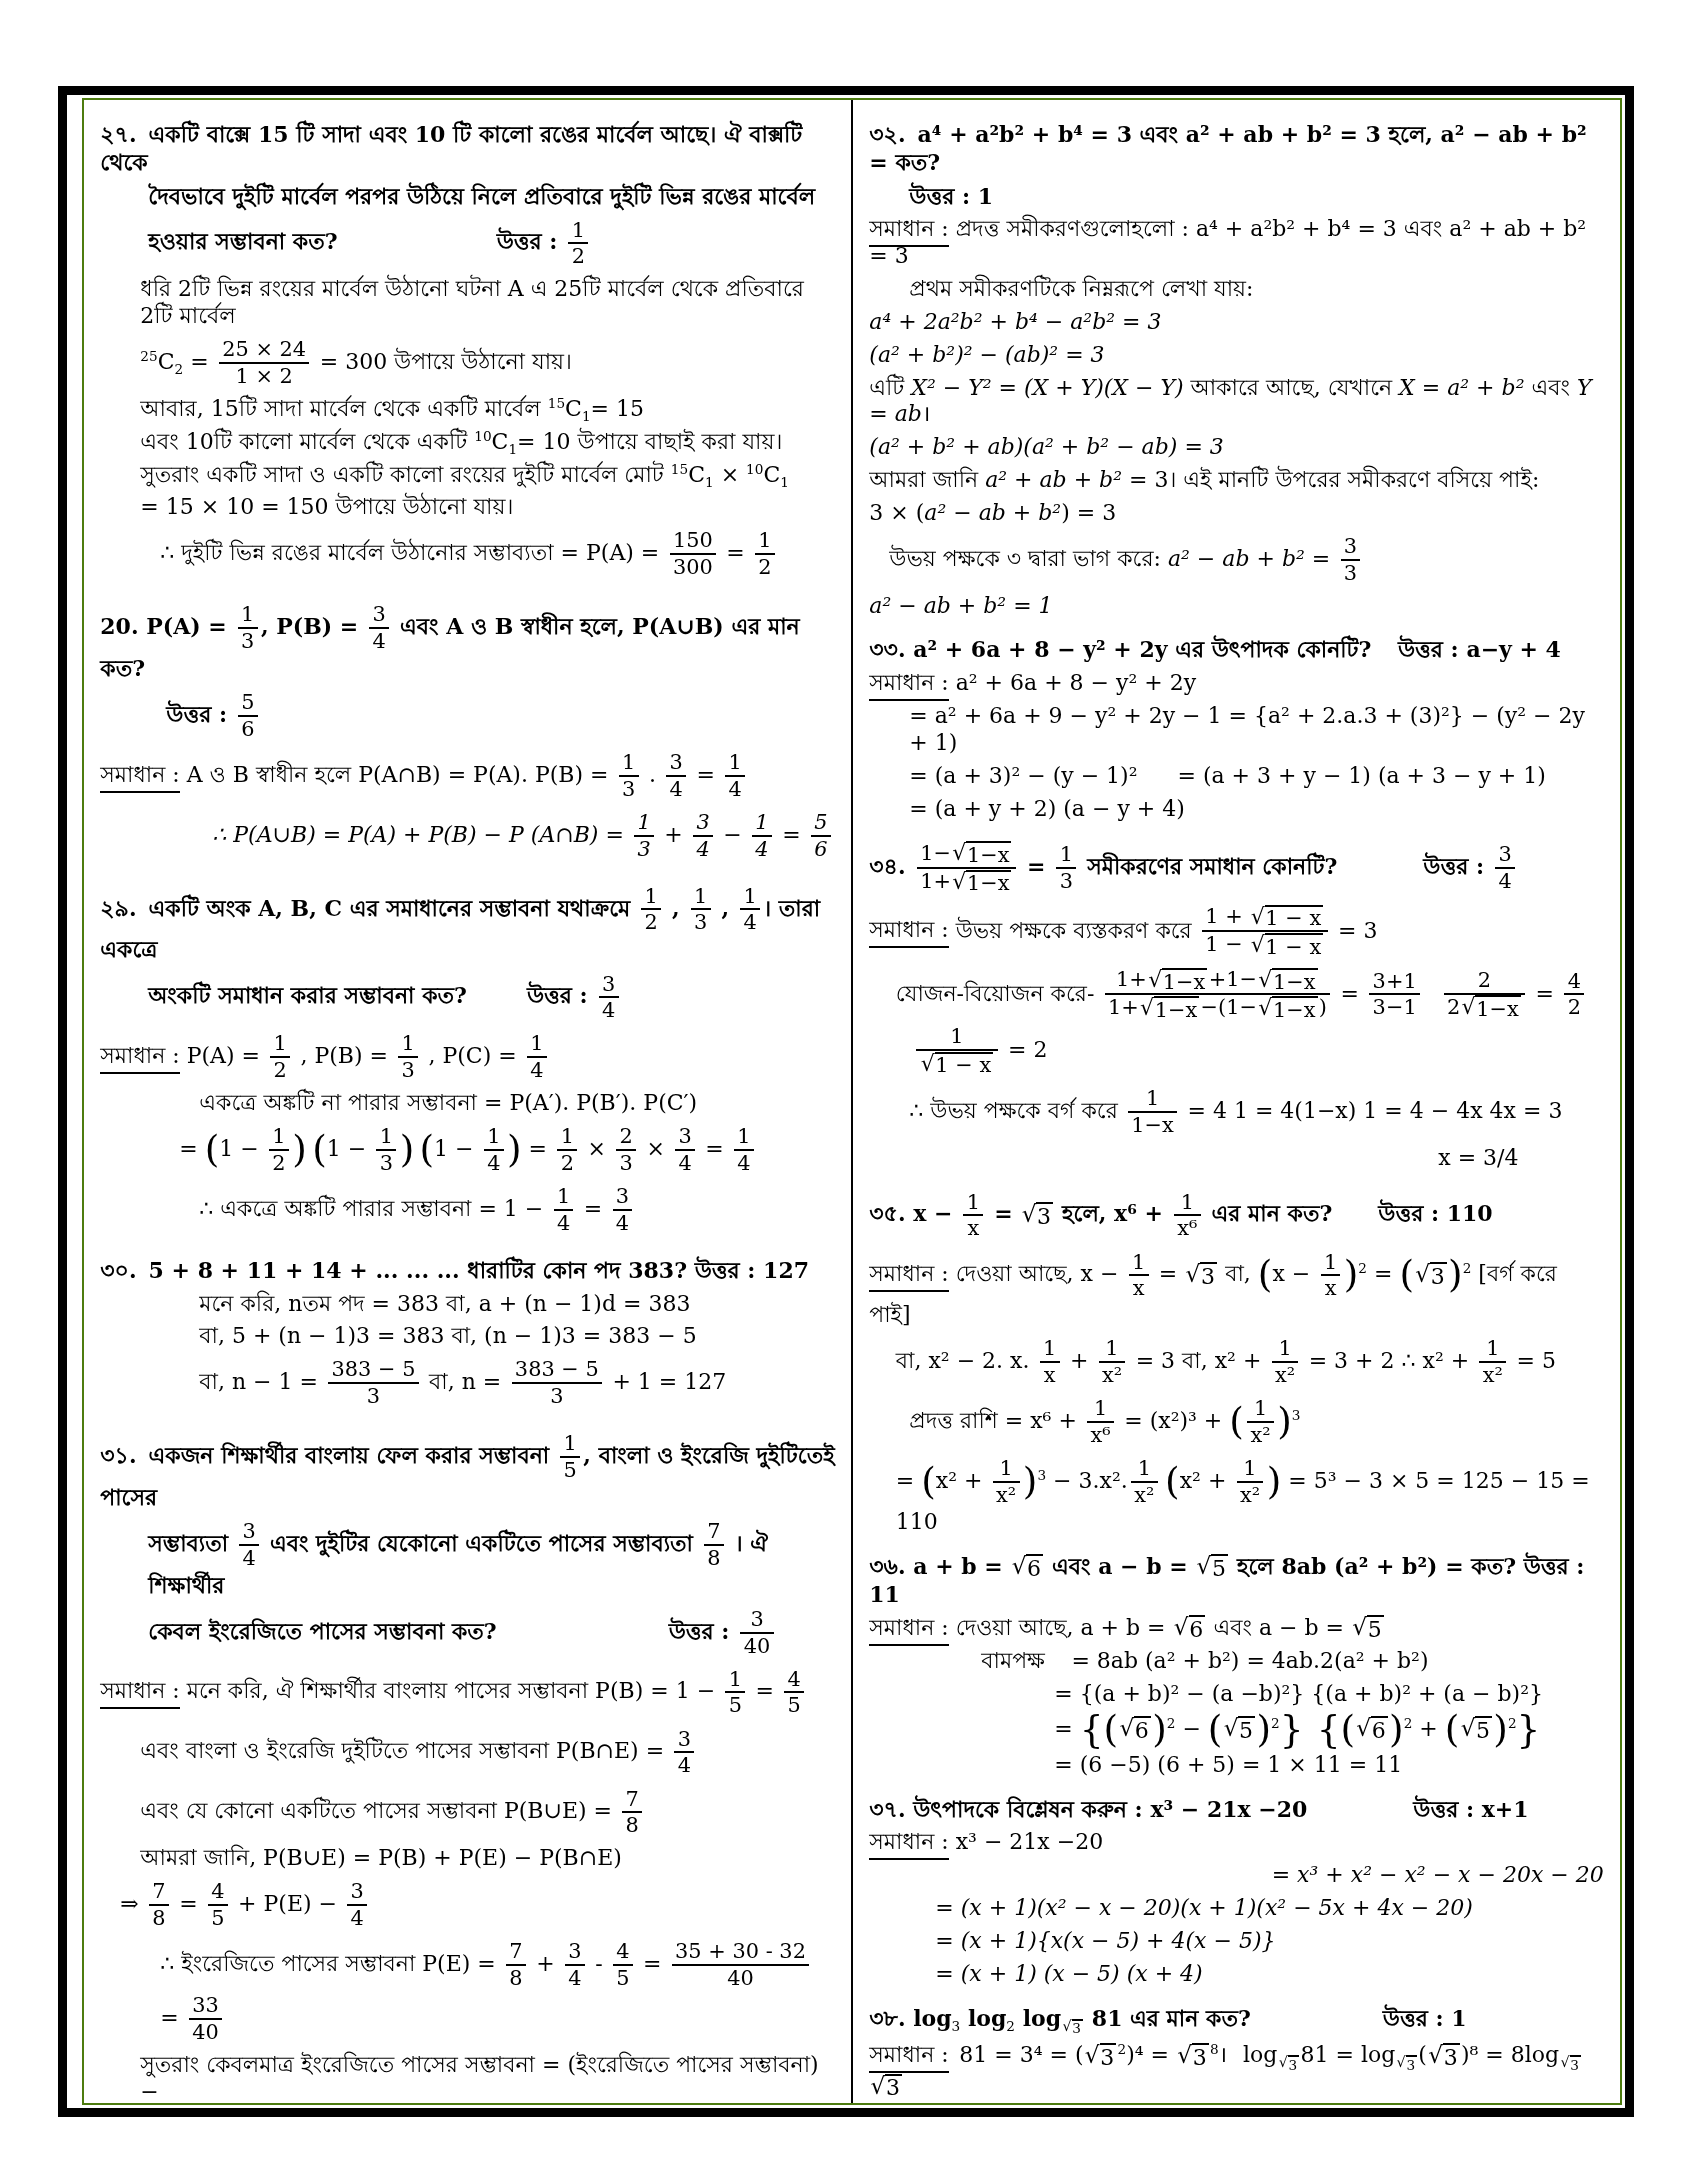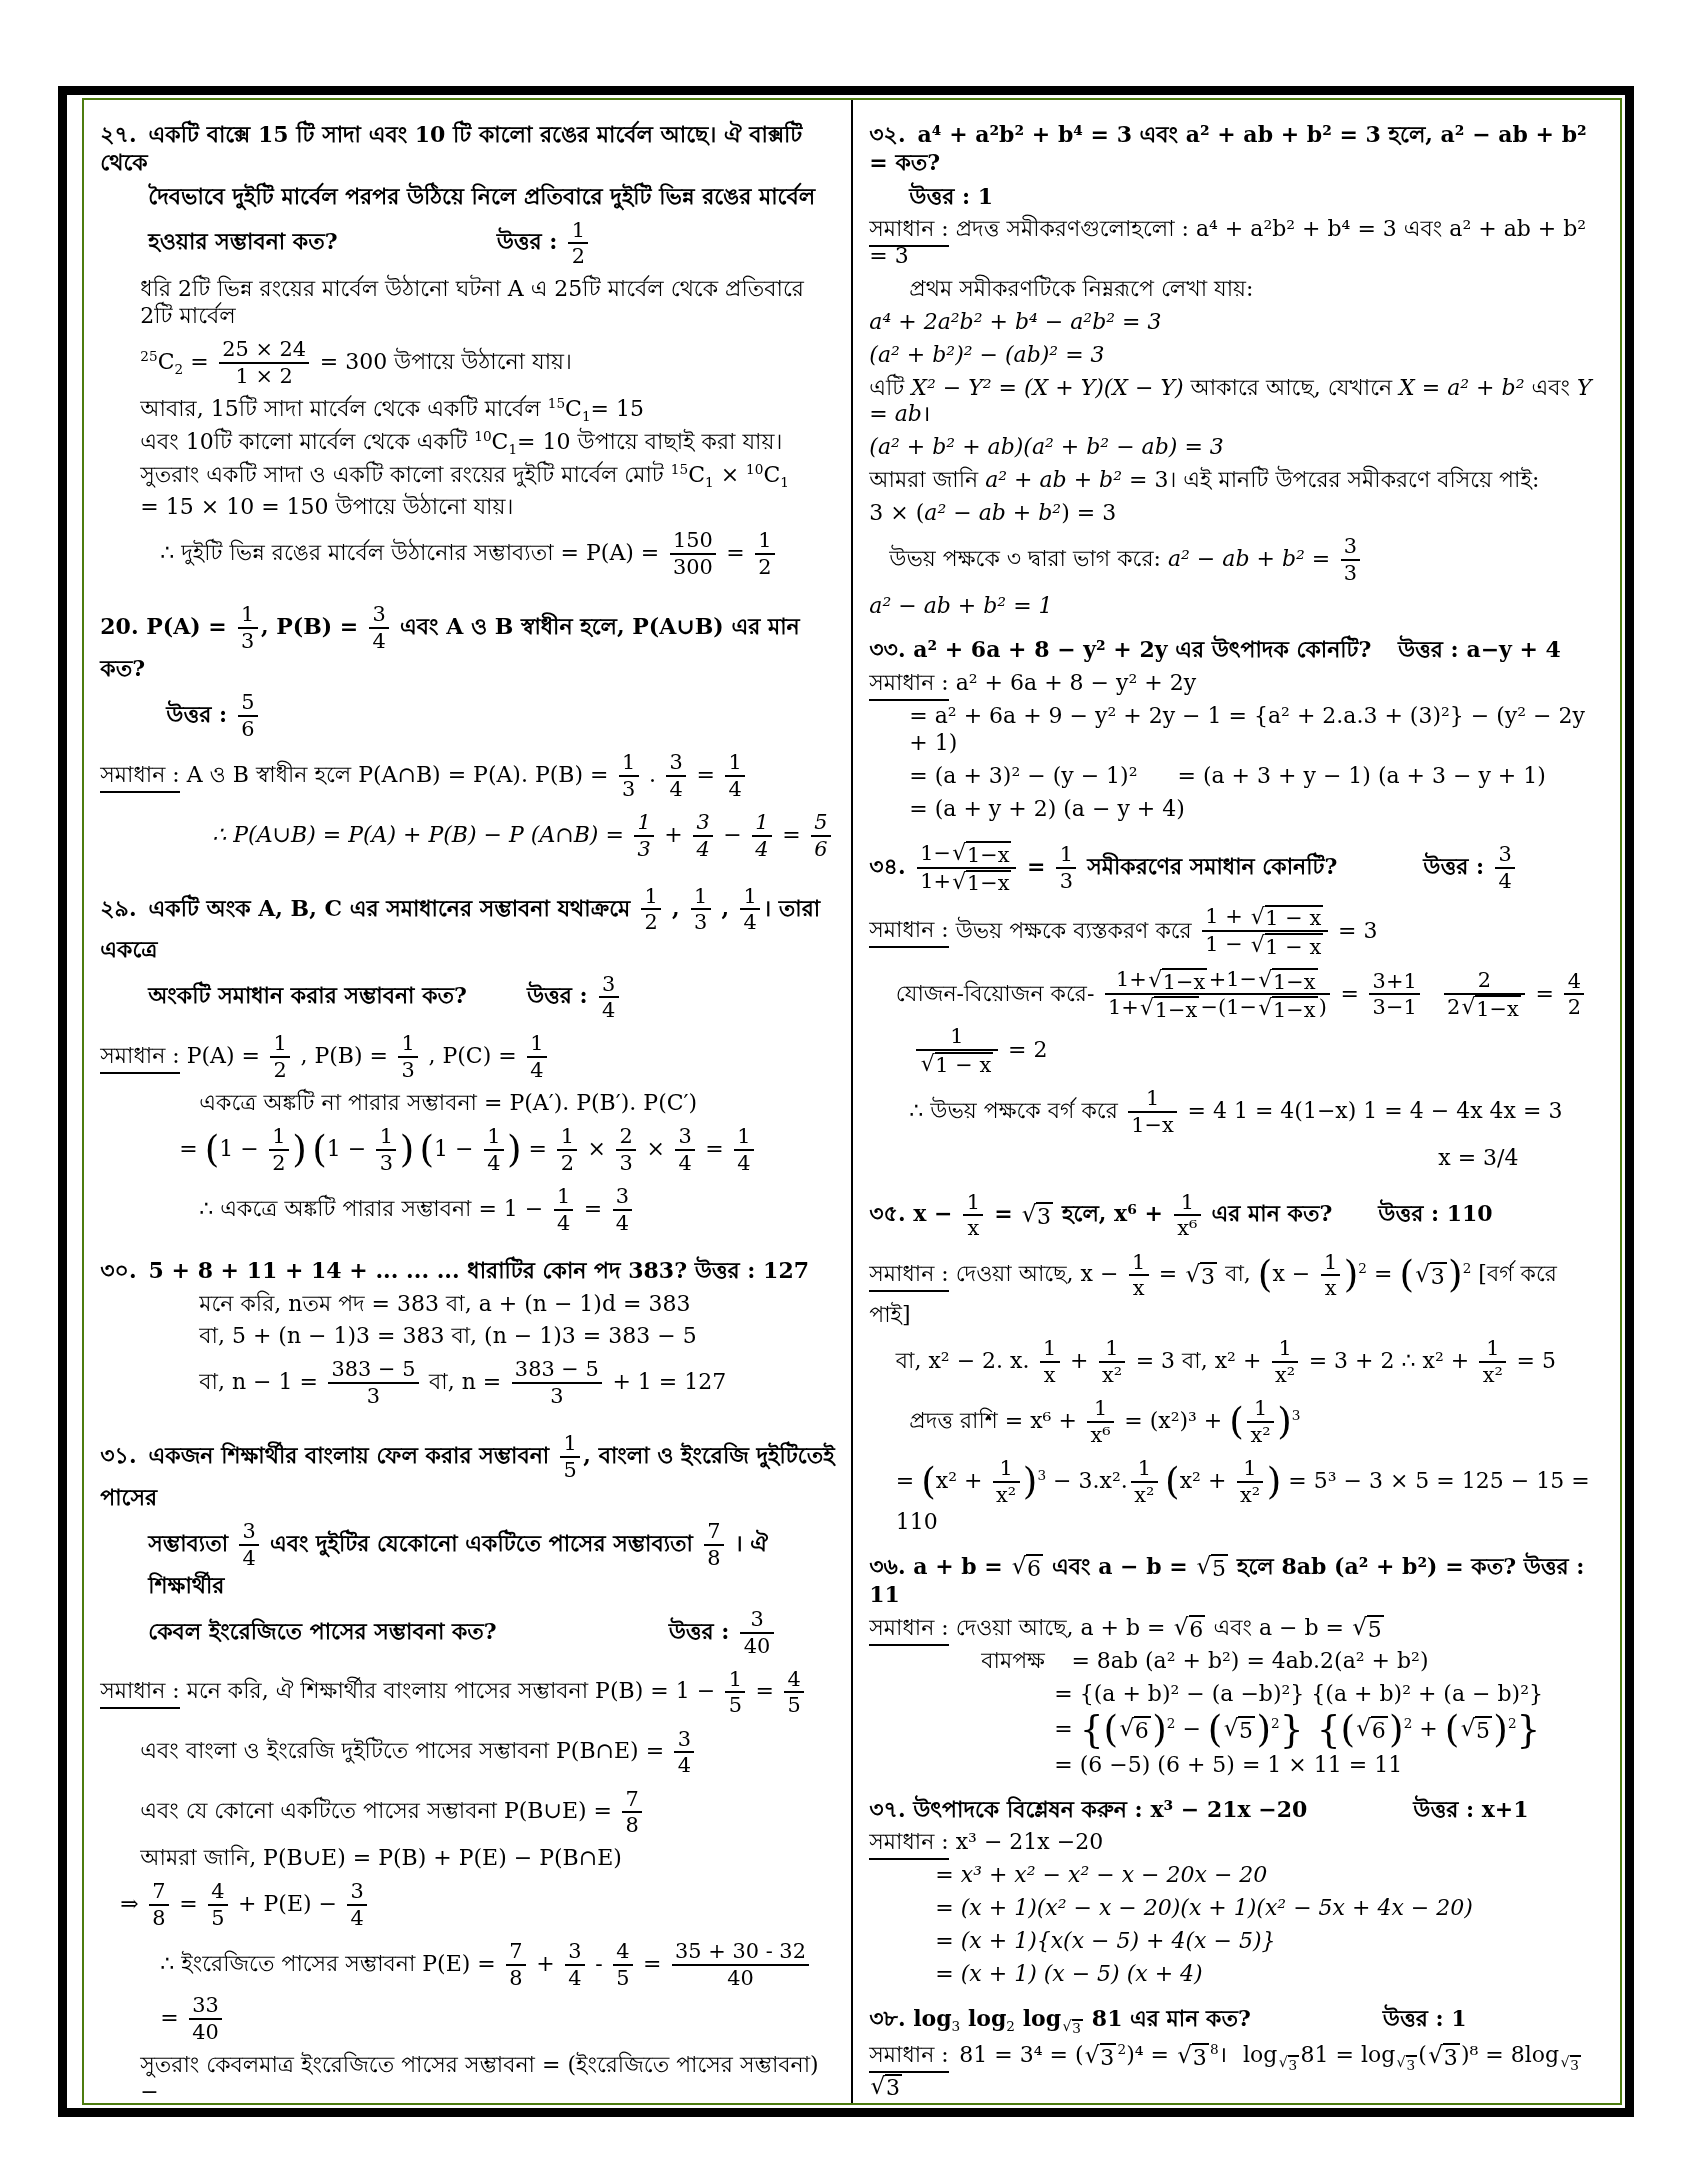--- a/index.html
+++ b/index.html
@@ -380,21 +380,21 @@
             </span><span class="bg">)</span><span class="sup">2</span><span class="bg">}</span><span class="sp" style="width: 13.2px;"></span><span class="bg">{</span><span class="bg">(</span><span class="sq">
               <span class="rad">√</span>
               <span class="vin">6</span>
             </span><span class="bg">)</span><span class="sup">2</span> + <span class="bg">(</span><span class="sq">
               <span class="rad">√</span>
               <span class="vin">5</span>
             </span><span class="bg">)</span><span class="sup">2</span><span class="bg">}</span></div>
           <div class="line" style="margin-left: 185px;">= (6 −5) (6 + 5)   = 1 × 11 = 11</div>
           <div class="line" style="margin-top: 17px;"><span class="b">৩৭.  উৎপাদকে বিশ্লেষন করুন : x³ − 21x −20</span><span class="sp" style="width: 106px;"></span><span class="b">উত্তর : x+1</span></div>
           <div class="line"><span class="bu">সমাধান :</span> x³ − 21x −20</div>
-          <div class="line" style="margin-left: 66px;"><span class="i">= x³ + x² − x² − x − 20x − 20</span></div>
+          <div class="line" style="margin-left: 66px; text-align: right;"><span class="i">= x³ + x² − x² − x − 20x − 20</span></div>
           <div class="line" style="margin-left: 66px;"><span class="i">= (x + 1)(x² − x − 20)(x + 1)(x² − 5x + 4x − 20)</span></div>
           <div class="line" style="margin-left: 66px;"><span class="i">= (x + 1){x(x − 5) + 4(x − 5)}</span></div>
           <div class="line" style="margin-left: 66px;"><span class="i">= (x + 1) (x − 5) (x + 4)</span></div>
           <div class="line" style="margin-top: 17px;"><span class="b">৩৮. log</span><span class="sub">3</span><span class="b"> log</span><span class="sub">2</span><span class="b"> log</span><span class="sub"><span class="sq">
                 <span class="rad">√</span>
                 <span class="vin">3</span>
               </span></span><span class="b"> 81 এর মান কত?</span><span class="sp" style="width: 132px;"></span><span class="b">উত্তর : 1</span></div>
           <div class="line"><span class="bu">সমাধান :</span><span class="sp" style="width: 10.6px;"></span>81 = 3⁴ = (<span class="sq">
               <span class="rad">√</span>
               <span class="vin">3</span>

